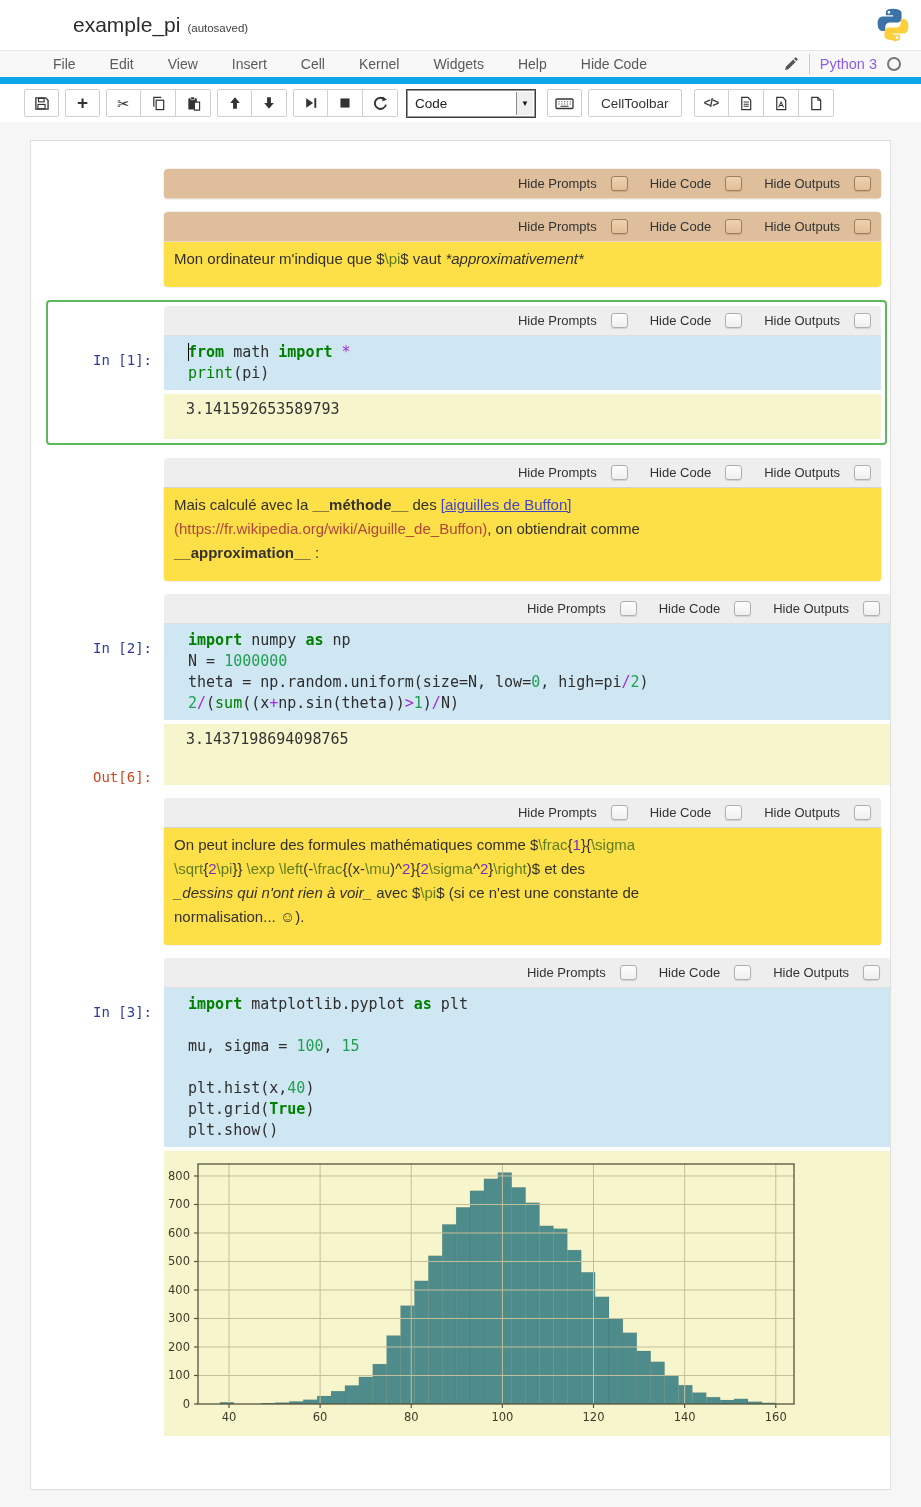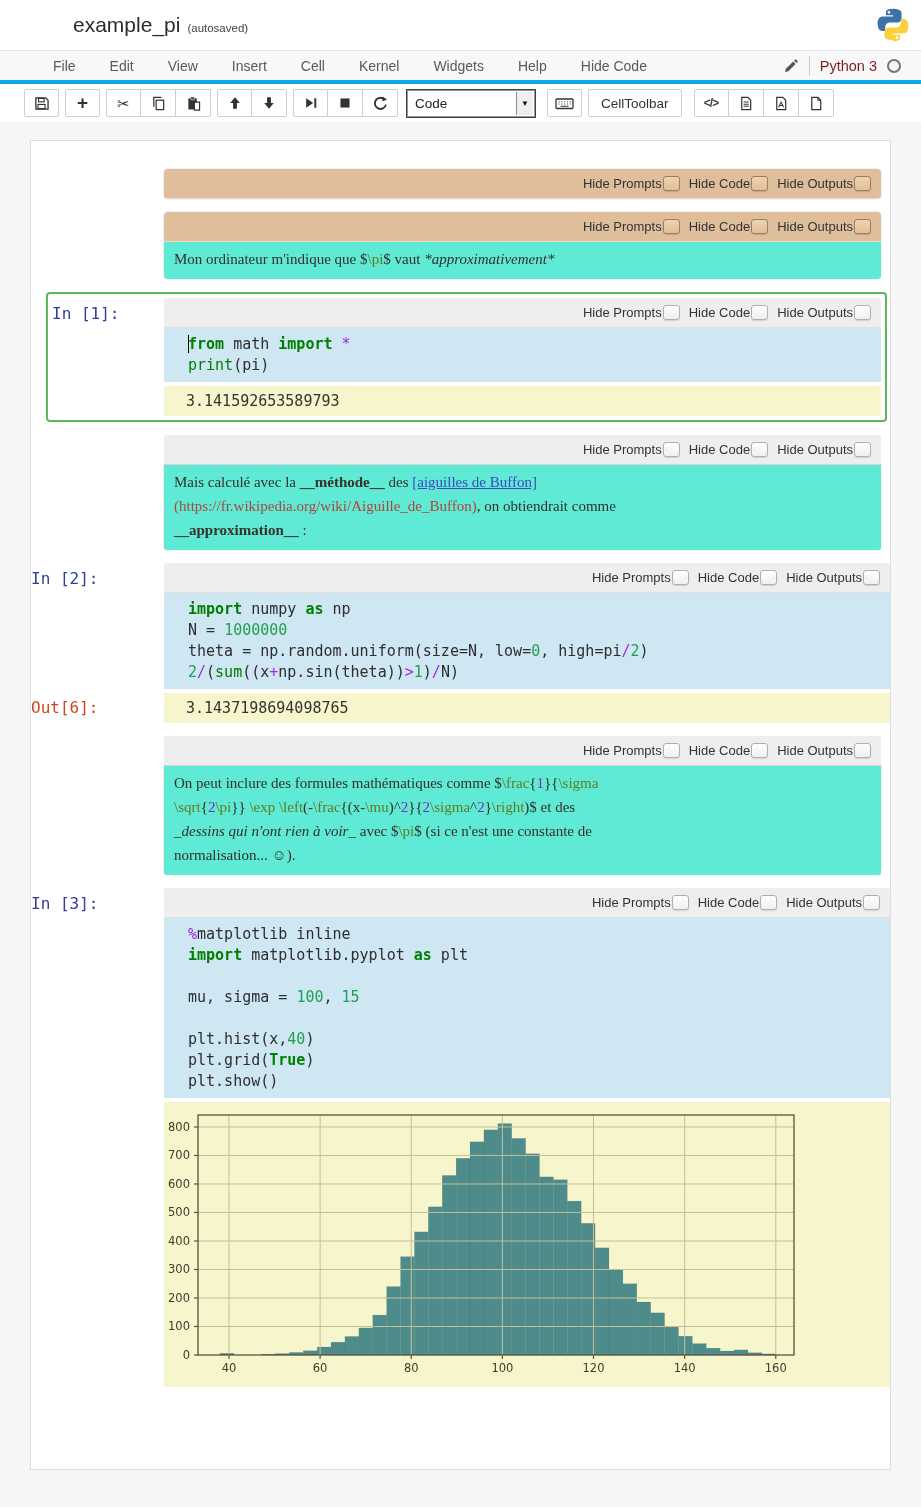--- a/index.html
+++ b/index.html
@@ -9,27 +9,27 @@
   
   .topbar { height:51px; background:#fff; border-bottom:1px solid #e7e7e7; display:flex; align-items:center; padding:0 20px 0 33px; position:relative; }
   .logo { display:flex; align-items:center; cursor:pointer; }
   .logo-text { font-size:30px; color:#4b4b4b; letter-spacing:-1px; margin-left:2px; margin-top:-4px; }
   .nb-title-wrap { margin-left:40px; display:flex; align-items:baseline; }
   .nb-title { font-size:21px; color:#2c2c2c; }
   .autosaved { font-size:11.5px; color:#424242; margin-left:7px; }
   .py-logo { position:absolute; right:10px; top:6px; }
 
   
-  .menubar { height:33px; background:#f8f8f8; border-bottom:4px solid #0ea5e9; display:flex; align-items:center; padding:0 14px 0 36px; }
+  .menubar { height:33px; background:#f8f8f8; border-bottom:7px solid #0ea5e9; display:flex; align-items:center; padding:0 14px 0 36px; }
   .menu-left { display:flex; align-items:center; flex:1; }
   .menu-item { font-size:14px; color:#5a5a5a; padding:0 17px; cursor:pointer; }
   .menu-right { display:flex; align-items:center; gap:10px; padding-right:6px; }
   .mode-ind { width:16px; height:16px; }
   .menu-sep { width:1px; height:20px; background:#ccc; }
-  .kernel-name { font-size:14.5px; color:#7f1d1d; }
+  .kernel-name { font-size:14.5px; color:#8b5cf6; }
   .kernel-dot { width:14px; height:14px; border:2px solid #767676; border-radius:50%; display:inline-block; }
 
   
   .toolbar { height:38px; background:#fff; display:flex; align-items:center; padding:0 0 0 24px; gap:6px; }
   .btn-group { display:flex; }
   .tbtn { height:28px; min-width:35px; background:#fff; border:1px solid #cfcfcf; display:flex; align-items:center; justify-content:center; cursor:pointer; color:#333; padding:0 7px; }
   .btn-group .tbtn + .tbtn { border-left:none; }
   .btn-group .tbtn:first-child { border-radius:2px 0 0 2px; }
   .btn-group .tbtn:last-child { border-radius:0 2px 2px 0; }
   .btn-group .tbtn:only-child { border-radius:2px; }
@@ -41,44 +41,44 @@
   .code-glyph { font-size:12px; letter-spacing:-1px; font-weight:bold; color:#444; }
 
   
   .page { padding:18px 30px 14px 30px; }
   .notebook { background:#fff; border:1px solid #dedede; min-height:1330px; padding:28px 0 40px 0; }
 
   .cellblock { margin-bottom:13px; }
   .mdcell { margin-left:133px; width:717px; }
 
   .tanwrap { background:#ebc9a4; border-radius:4px; box-shadow:0 0 0 1px rgba(0,0,0,.05); overflow:hidden; }
-  .cellheader { height:30px; display:flex; align-items:center; justify-content:flex-end; gap:1px; padding:0 10px; background:#eee; border-bottom:1px solid #e0e0e0; border-radius:3px 3px 0 0; }
+  .cellheader { height:30px; display:flex; align-items:center; justify-content:flex-end; gap:14px; padding:0 10px; background:#eee; border-bottom:1px solid #e0e0e0; border-radius:3px 3px 0 0; }
   .tanwrap .cellheader { background:rgba(0,0,0,0.05); border-bottom:1px solid rgba(255,255,255,0.4); }
   .hlabel { font-size:13px; color:#333; margin-left:8px; }
   .hcheck { width:17px; height:15px; border-radius:3px; border:1px solid #b0b0b0; background:linear-gradient(#fdfdfd,#f0f0f0); cursor:pointer; box-shadow:0 1px 1px rgba(0,0,0,.12); }
   .tanwrap .hcheck { border:1px solid #9d7f58; background:linear-gradient(#edd2b1,#e2bf99); }
 
   .mdtitle { font-size:26px; font-weight:bold; color:#3626bb; padding:9px 10px 13px 10px; font-family:"Liberation Sans","DejaVu Sans",sans-serif; }
-  .mdsrc { padding:5px 10px 8px 10px; font-family:Liberation Serif, serif; font-size:15px; color:#33302a; background:#5eead4; border-radius:0 0 3px 3px; box-shadow:0 0 0 1px rgba(0,0,0,.05); }
+  .mdsrc { padding:5px 10px 16px 10px; font-family:Liberation Sans, sans-serif; font-size:15px; color:#33302a; background:#fde047; border-radius:0 0 3px 3px; box-shadow:0 0 0 1px rgba(0,0,0,.05); }
   .tanwrap .mdsrc { box-shadow:none; border-radius:0; }
   .mdline { line-height:24px; white-space:pre; }
 
   .kw { color:#008000; font-weight:bold; }
   .num { color:#22a052; }
   .op { color:#a32be0; }
   .bi { color:#008000; }
   .cmd { color:#5f7d20; }
   .mn { color:#7b2dbe; }
   .lk { color:#4446c4; text-decoration:underline; }
   .url { color:#b0453c; }
   .b { font-weight:bold; color:#37322c; }
   .i { font-style:italic; }
 
   .flexrow { display:flex; }
-  .prompt { width:133px; padding:6px 12px 0 0; font-family:"DejaVu Sans Mono","Liberation Mono",monospace; font-size:16px; color:#2e3d9e; white-space:pre; }
+  .prompt { width:133px; text-align:right; padding:6px 12px 0 0; font-family:"DejaVu Sans Mono","Liberation Mono",monospace; font-size:14px; color:#2e3d9e; white-space:pre;margin-top:40px; }
   .prompt.outp { color:#d2451e; padding-top:5px; }
   .cellmain { flex:1; min-width:0; }
   .codearea { background:#cfe6f3; padding:6px 24px; font-family:"DejaVu Sans Mono","Liberation Mono",monospace; font-size:15px; color:#2e2e2e; cursor:text; }
   .codeline { line-height:21px; white-space:pre; min-height:21px; }
   .caret { border-left:1px solid #000; margin-right:-1px; }
   .outrow { margin-top:4px; }
   .outarea { flex:1; background:#f7f5cb; padding:6px 22px; font-family:"DejaVu Sans Mono","Liberation Mono",monospace; font-size:15px; color:#333; }
   .outarea.plot { padding:0; }
 
   .selbox { margin-left:15px; width:841px; border:2px solid #5cb85c; border-radius:4px; background:#fff; padding:4px; }
@@ -348,21 +348,20 @@
           <div class="cellmain">
             <div class="cellheader">
               <span class="hlabel">Hide Prompts</span>
               <span class="hcheck"></span>
               <span class="hlabel">Hide Code</span>
               <span class="hcheck"></span>
               <span class="hlabel">Hide Outputs</span>
               <span class="hcheck"></span>
             </div>
             <div class="codearea">
-              <div class="codeline"><span class="op">%</span><span>matplotlib inline</span></div>
               <div class="codeline"><span class="kw">import</span><span> matplotlib.pyplot </span><span class="kw">as</span><span> plt</span></div>
               <div class="codeline">&nbsp;</div>
               <div class="codeline"><span>mu, sigma = </span><span class="num">100</span><span>, </span><span class="num">15</span></div>
               <div class="codeline">&nbsp;</div>
               <div class="codeline"><span>plt.hist(x,</span><span class="num">40</span><span>)</span></div>
               <div class="codeline"><span>plt.grid(</span><span class="kw">True</span><span>)</span></div>
               <div class="codeline"><span>plt.show()</span></div>
             </div>
           </div>
         </div>

